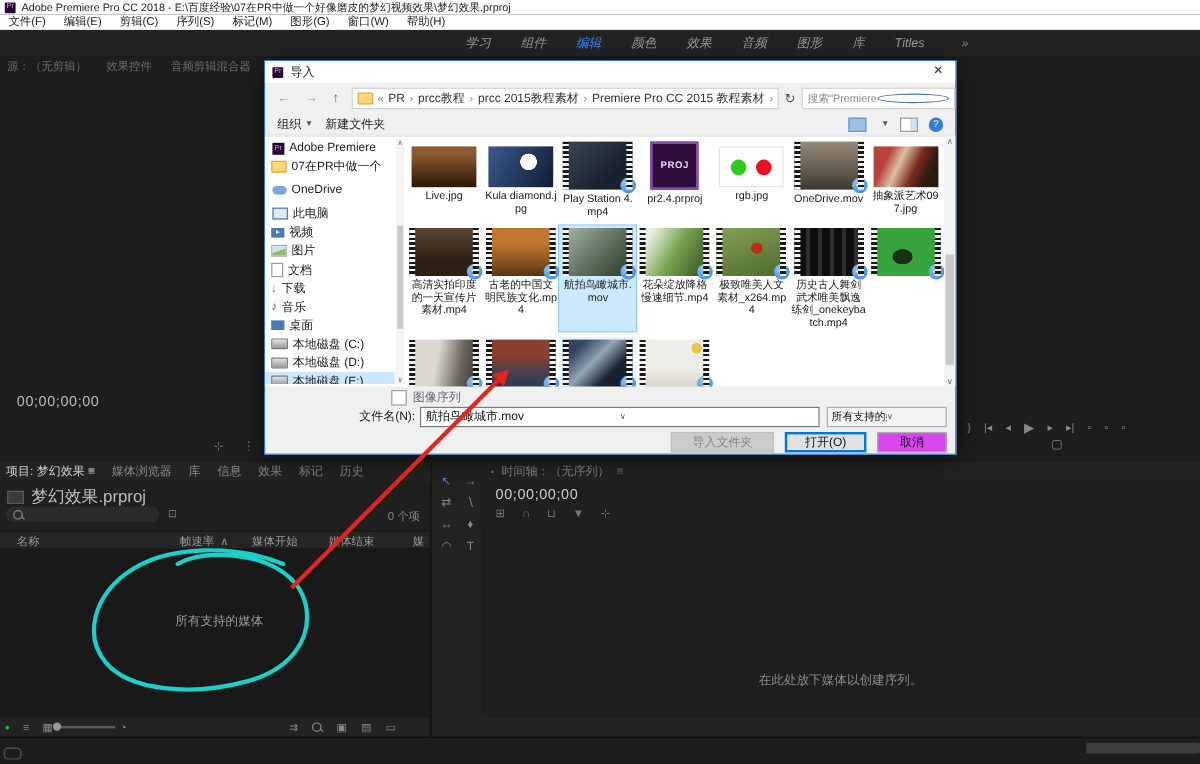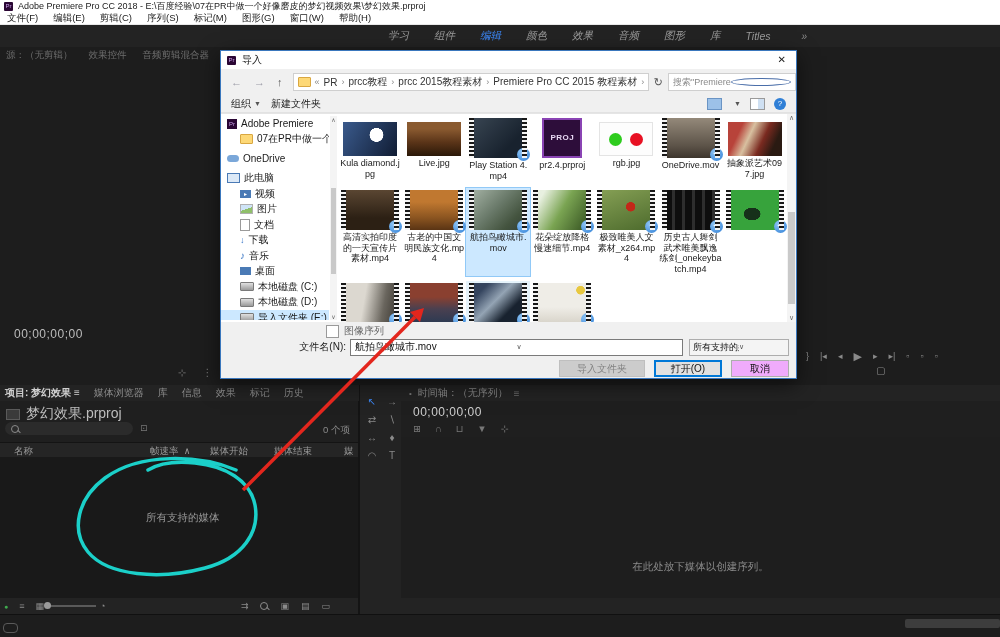--- a/index.html
+++ b/index.html
@@ -24,21 +24,21 @@
   .src-icons span{font-size:10px;color:#777;}
   .transport{position:absolute;left:806px;top:302px;width:194px;height:14px;display:flex;align-items:center;gap:11px;overflow:hidden;}
   .transport span{font-size:9px;color:#8a8a8a;white-space:nowrap;}
   .transport span.play{font-size:11px;}
   .prog-extra{position:absolute;left:876px;top:318px;font-size:10px;color:#8a8a8a;}
   
   .bottom-region{position:absolute;left:0;top:385px;width:1000px;height:229px;background:#141414;}
   .project-panel{position:absolute;left:0;top:0;width:358px;height:229px;background:#1f1f1f;}
   .ptabs{position:absolute;left:0;top:0;width:358px;height:16px;background:#232323;display:flex;align-items:center;gap:14px;padding-left:5px;overflow:hidden;white-space:nowrap;}
   .ptab{font-size:10px;color:#8a8a8a;}
-  .ptab.active{color:#cfcfcf;font-weight:bold;}
+  .ptab.active{color:#cfcfcf;}
   .pfile{position:absolute;left:6px;top:20px;display:flex;align-items:center;gap:6px;}
   .pfile .picon{width:12px;height:9px;background:#3a3a3a;border:1px solid #5a5a5a;}
   .pfile span{font-size:14px;color:#bdbdbd;}
   .psearch{position:absolute;left:5px;top:37px;width:128px;height:13px;background:#2b2b2b;border-radius:7px;display:flex;align-items:center;padding-left:6px;box-sizing:border-box;}
   .p-extra-icon{position:absolute;left:140px;top:38px;font-size:9px;color:#777;}
   .pcount{position:absolute;right:8px;top:39px;font-size:9.5px;color:#8a8a8a;}
   .pheaders{position:absolute;left:0;top:57px;width:358px;height:14px;background:#252525;border-bottom:1px solid #141414;border-top:1px solid #141414;}
   .pheaders span{position:absolute;top:2px;font-size:9.5px;color:#9a9a9a;white-space:nowrap;font-family:Liberation Mono, monospace;}
   .pcontent{position:absolute;left:0;top:72px;width:358px;height:141px;background:#191919;}
   .pbottom{position:absolute;left:0;top:213px;width:358px;height:16px;background:#232323;display:flex;align-items:center;}
@@ -90,21 +90,21 @@
   .dlg-toolbar{position:absolute;left:0;top:44px;width:100%;height:18px;border-bottom:1px solid #e2e2e2;display:flex;align-items:center;box-sizing:border-box;}
   .dlg-toolbar .tb{font-size:10px;color:#1a1a1a;margin-left:10px;}
   .dlg-toolbar .caret{font-size:7px;color:#555;margin-left:3px;}
   .tb-right{margin-left:auto;display:flex;align-items:center;gap:9px;padding-right:10px;}
   .view-ico{width:13px;height:10px;background:#9cc1e8;border:1px solid #6a94c4;}
   .pane-ico{width:13px;height:10px;border:1px solid #9a9a9a;background:linear-gradient(90deg,#fff 55%,#cfe0f2 55%);}
   .help-ico{width:12px;height:12px;border-radius:50%;background:#2f7fd6;color:#fff;font-size:8px;line-height:12px;text-align:center;}
   .dlg-body{position:absolute;left:0;top:62px;width:100%;height:208px;background:#ffffff;border-top:1px solid #e5e5e5;}
   .side-nav{position:absolute;left:0;top:2px;width:108px;height:204px;overflow:hidden;}
   .side-item{display:flex;align-items:center;gap:4px;height:15.5px;padding-left:6px;}
-  .side-item.lvl1{padding-left:19px;}
+  .side-item.lvl1{padding-left:5px;}
   .side-item.gap{margin-top:4px;}
   .side-item.selected{background:#cce8ff;}
   .side-item span.lbl{font-size:10px;color:#1a1a1a;white-space:nowrap;}
   .si{flex:none;}
   .si-premiere{width:10px;height:10px;background:#2a0634;color:#c9a0e8;font-size:6px;line-height:10px;text-align:center;}
   .si-folder{width:11px;height:8px;background:#fdd876;border:1px solid #d9a741;border-radius:1px;}
   .si-onedrive{width:12px;height:7px;background:#7aa7d9;border-radius:4px;}
   .si-pc{width:11px;height:8px;border:1px solid #4a7ab5;background:#dce9f7;}
   .si-video{width:11px;height:8px;background:#4a7ab5;color:#fff;font-size:6px;line-height:8px;text-align:center;}
   .si-picture{width:11px;height:8px;border:1px solid #b0b0b0;background:linear-gradient(160deg,#cfe4f7 50%,#8fbf6a 50%);}
@@ -163,21 +163,21 @@
   .fname-input{width:333px;height:17px;background:#fff;border:1px solid #7a7a7a;display:flex;align-items:center;box-sizing:border-box;padding:0 4px;}
   .fname-input span{font-size:10px;color:#111;flex:1;white-space:nowrap;overflow:hidden;}
   .fname-input .dd{font-size:7px;color:#555;}
   .ftype{margin-left:6px;width:100px;height:17px;background:#f4f4f4;border:1px solid #adadad;display:flex;align-items:center;box-sizing:border-box;padding:0 3px;}
   .ftype span{font-size:9px;color:#111;flex:1;white-space:nowrap;overflow:hidden;}
   .ftype .dd{font-size:7px;color:#555;}
   .dlg-buttons{position:absolute;left:0;top:309px;width:100%;height:20px;display:flex;justify-content:flex-end;gap:9px;padding-right:7px;box-sizing:border-box;}
   .btn{height:17px;font-size:10px;display:flex;align-items:center;justify-content:center;box-sizing:border-box;}
   .btn-disabled{width:86px;background:#cccccc;border:1px solid #bfbfbf;color:#838383;}
   .btn-default{width:68px;background:#e1e1e1;border:2px solid #0078d7;color:#111;}
-  .btn-normal{width:58px;background:#f0abfc;border:1px solid #adadad;color:#111;}
+  .btn-normal{width:58px;background:#d946ef;border:1px solid #adadad;color:#111;}
   
   .annot-svg{position:absolute;left:0;top:0;width:1000px;height:637px;z-index:60;pointer-events:none;}
   .circle-hint{position:absolute;left:146px;top:511px;font-size:10.5px;color:#9a9a9a;z-index:20;}
 </style>
 </head>
 <body>
 
 <div id="app">
 
   <div class="titlebar">
@@ -409,36 +409,36 @@
           <div class="side-item lvl1">
             <span class="si si-drive"></span>
             <span class="lbl">本地磁盘 (C:)</span>
           </div>
           <div class="side-item lvl1">
             <span class="si si-drive"></span>
             <span class="lbl">本地磁盘 (D:)</span>
           </div>
           <div class="side-item lvl1 selected">
             <span class="si si-drive"></span>
-            <span class="lbl">导入文件夹 (E:)</span>
+            <span class="lbl">本地磁盘 (E:)</span>
           </div>
         </div>
       <div class="side-scroll">
         <span class="ar" style="top:0;">∧</span>
         <div class="thumb"></div>
         <span class="ar" style="bottom:0;">∨</span>
       </div>
       <div class="file-grid" id="fileGrid">
           <div class="tile">
+            <div class="thumbbox th-image t-live"></div>
+            <div class="caption">Live.jpg</div>
+          </div>
+          <div class="tile">
             <div class="thumbbox th-image t-kula"></div>
             <div class="caption">Kula diamond.jpg</div>
-          </div>
-          <div class="tile">
-            <div class="thumbbox th-image t-live"></div>
-            <div class="caption">Live.jpg</div>
           </div>
           <div class="tile">
             <div class="thumbbox th-film t-ps4">
               <span class="badge"><i>▶</i></span>
             </div>
             <div class="caption">Play Station 4.mp4</div>
           </div>
           <div class="tile">
             <div class="thumbbox th-proj t-proj">PROJ</div>
             <div class="caption">pr2.4.prproj</div>

